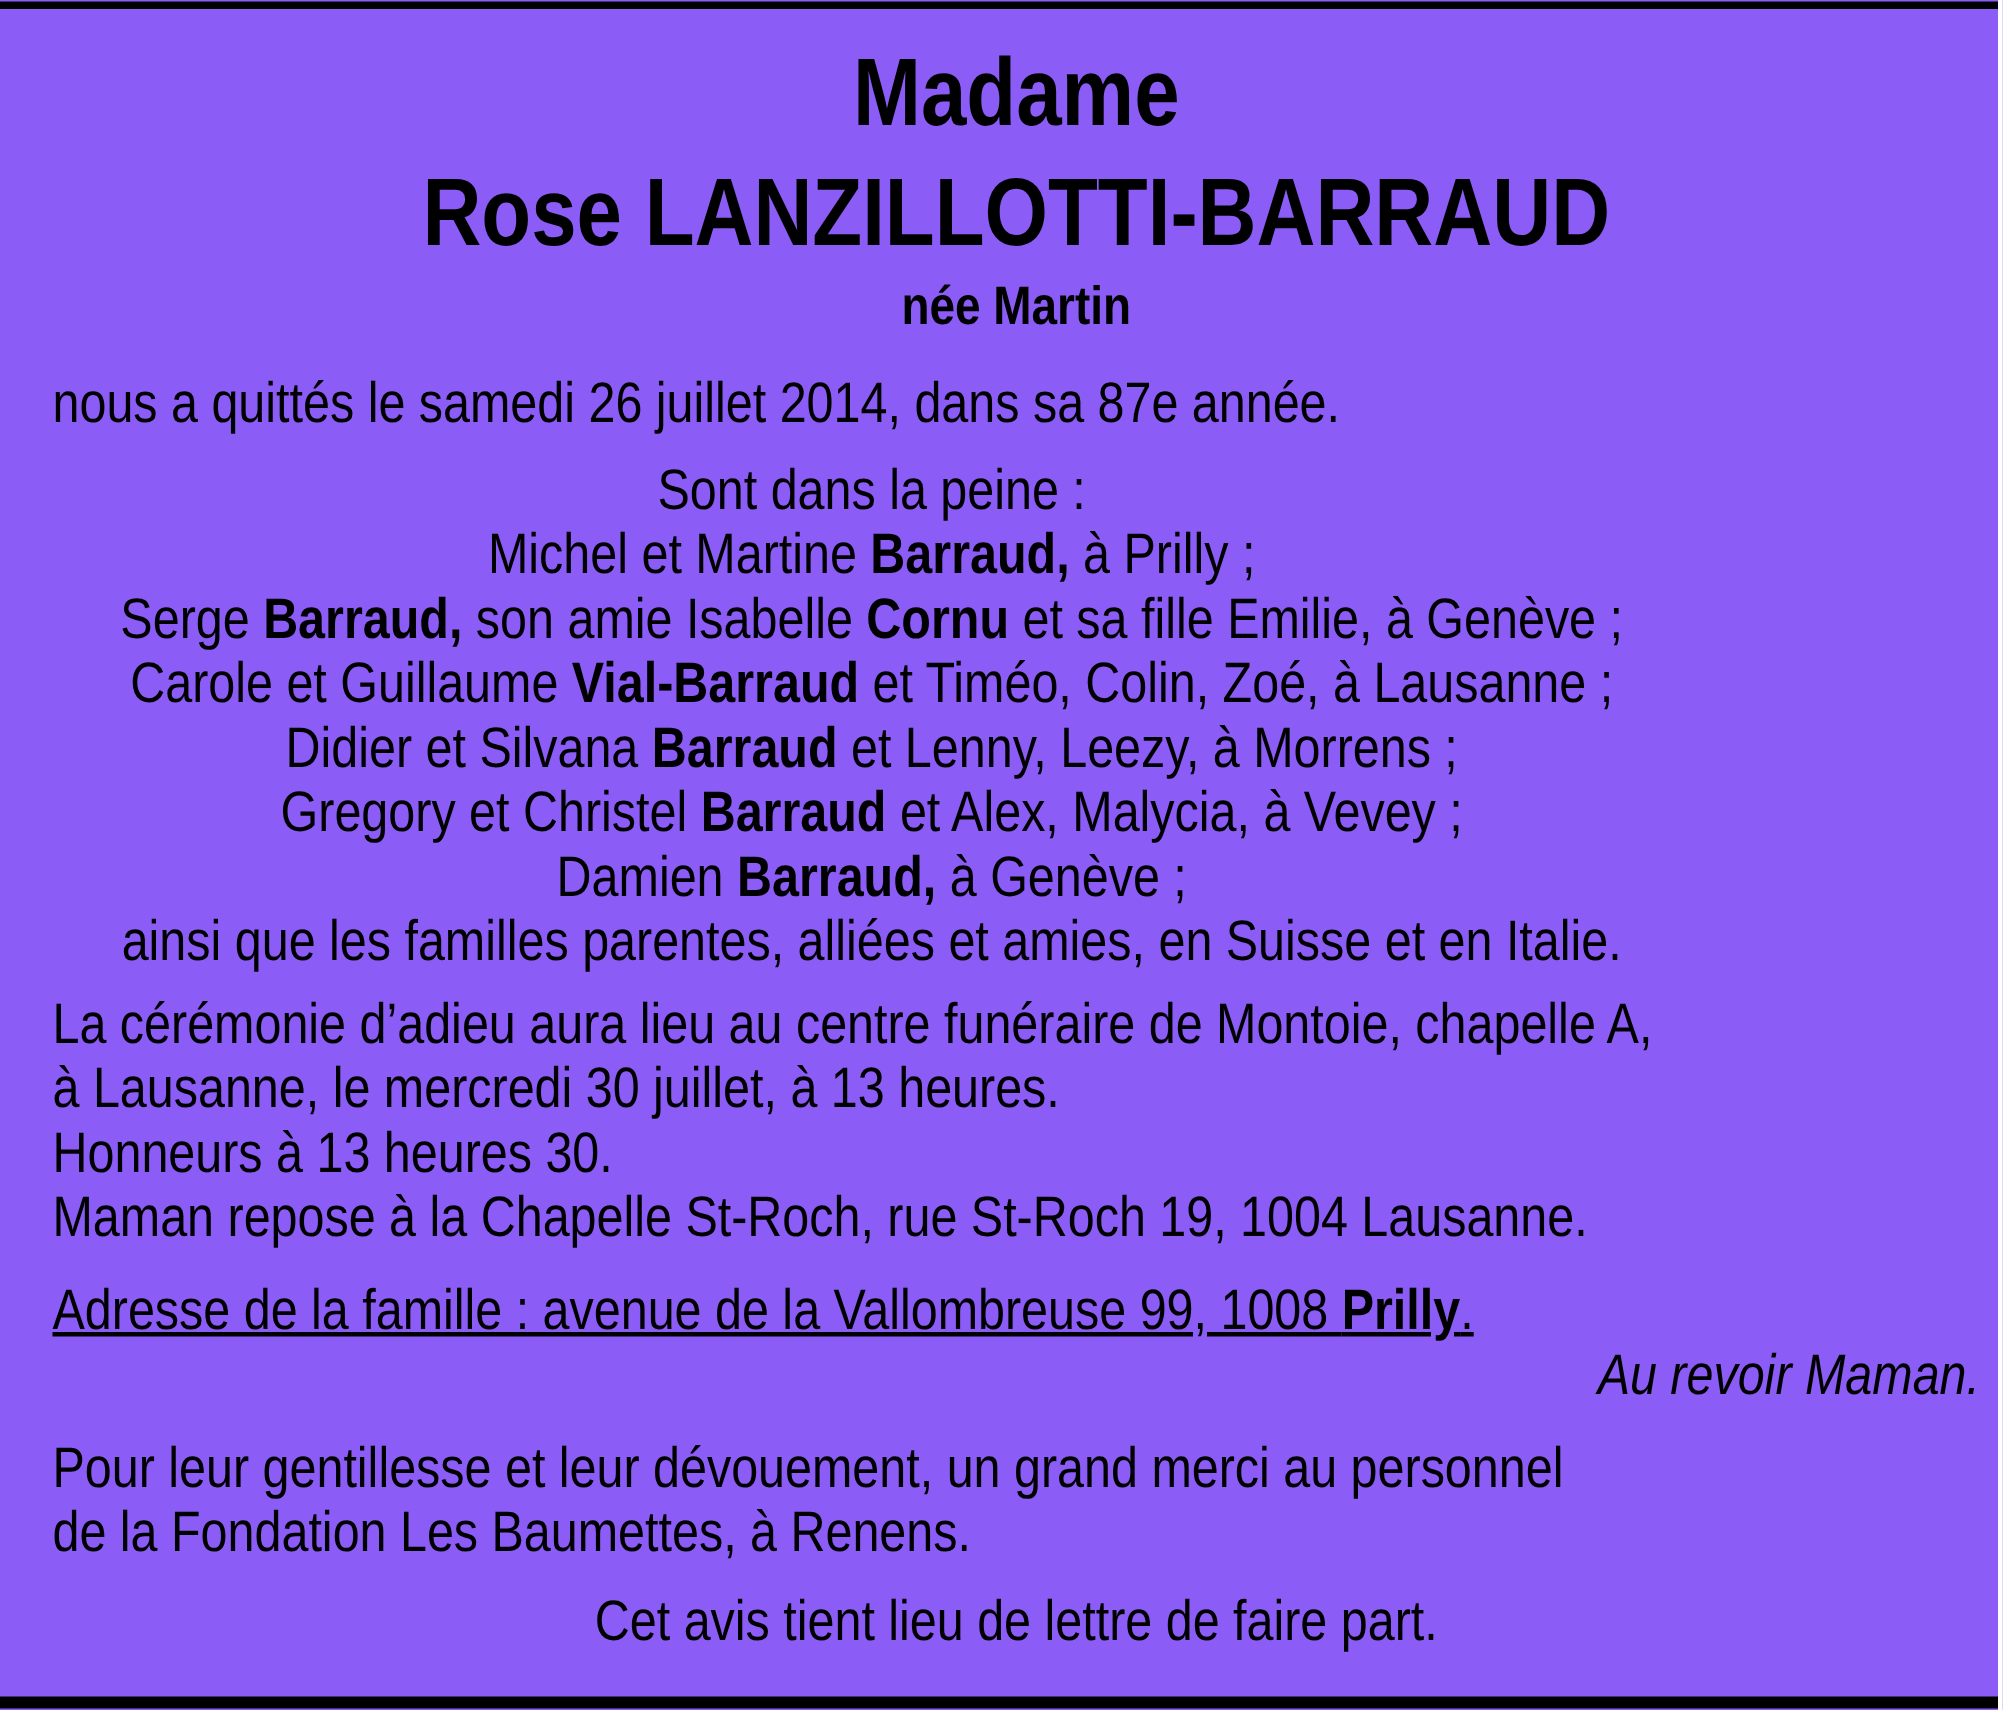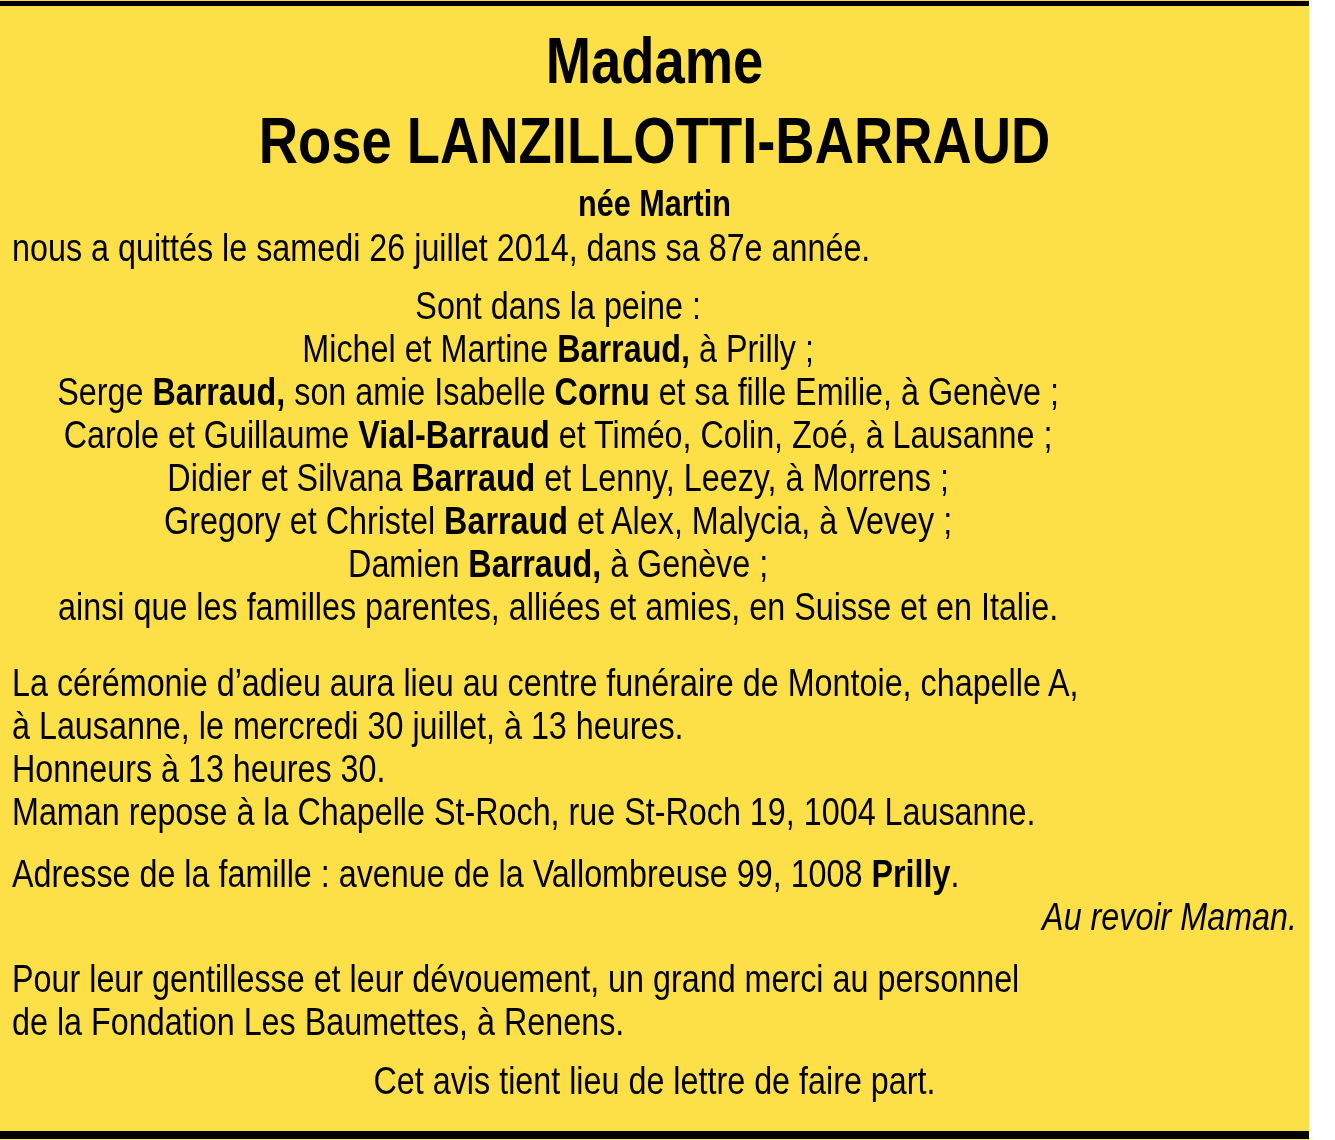--- a/index.html
+++ b/index.html
@@ -1,23 +1,24 @@
 <!DOCTYPE html>
 <html><head>
 <meta charset="utf-8">
 <style>
   html, body { margin: 0; padding: 0; background: #ffffff; }
   .page {
     position: relative;
     width: 1309px;
     height: 1140px;
-    background: #fde047;
+    background: #8b5cf6;
     overflow: hidden;
     color: #000000;
     font-family: "Liberation Sans", sans-serif;
+    padding-left: 23px;
   }
   .rule { position: absolute; left: 0; width: 100%; background: #000000; }
   .rule-top { top: 1px; height: 5px; }
   .rule-bottom { bottom: 1px; height: 8px; }
 
   .content { padding: 21px 12px 0 12px; }
 
   
   .ln {
     font-size: 38px;
@@ -26,24 +27,24 @@
     transform: scaleX(0.85);
     transform-origin: 0 50%;
   }
   .c { text-align: center; transform-origin: 50% 50%; }
   .r { text-align: right; transform-origin: 100% 50%; }
   .i { font-style: italic; }
 
   .title    { font-size: 64px; line-height: 80px; font-weight: 700; }
   .subtitle { font-size: 36px; line-height: 46px; font-weight: 700; }
 
-  .p1 { }
+  .p1 { margin-top: 21px; }
   .p2 { margin-top: 15px; text-align: center; }
-  .p3 { margin-top: 33px; }
-  .p4 { margin-top: 19px; }
+  .p3 { margin-top: 12px; }
+  .p4 { margin-top: 19px; text-decoration: underline; }
   .p5 { margin-top: 19px; }
   .p6 { margin-top: 0px; }
   .p7 { margin-top: 16px; }
 </style>
 </head>
 <body>
 
 <div class="page">
   <div class="rule rule-top"></div>
 

